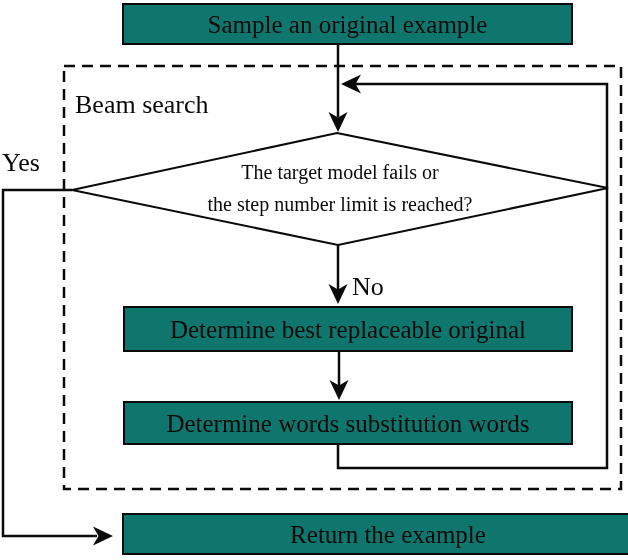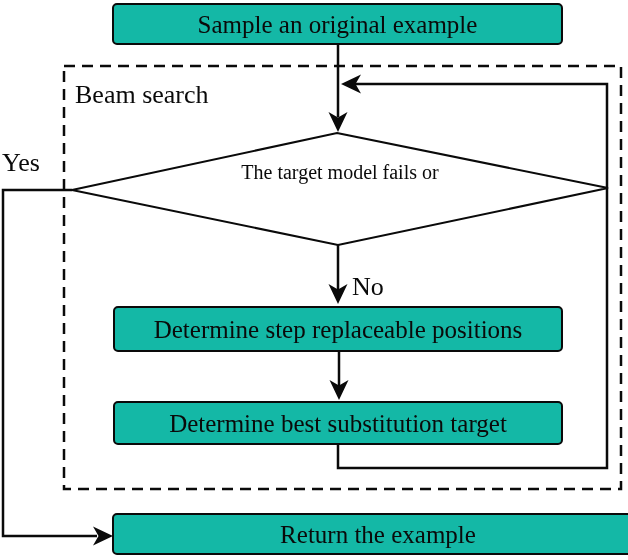--- a/index.html
+++ b/index.html
@@ -20,28 +20,29 @@
     position: absolute;
     left: 0;
     top: 0;
     width: 628px;
     height: 560px;
   }
   .node {
     position: absolute;
     box-sizing: border-box;
     border: 2.5px solid #0a0a0a;
-    border-radius: 5px;
-    background: #14b8a6;
+    border-radius: 0;
+    background: #0f766e;
     display: flex;
     align-items: center;
     justify-content: center;
     font-size: 25px;
     line-height: 1;
     white-space: nowrap;
+    margin-left: 10px;
   }
   .node-sample   { left: 112px; top: 3px;   width: 451px; height: 42px; }
   .node-positions{ left: 113px; top: 306px; width: 450px; height: 46px; }
   .node-words    { left: 113px; top: 401px; width: 450px; height: 44px; }
   .node-return   { left: 112px; top: 513px; width: 532px; height: 42px; }
   .diamond-text {
     position: absolute;
     left: 130px;
     top: 156px;
     width: 420px;
@@ -49,21 +50,21 @@
     font-size: 20px;
     line-height: 32px;
   }
   .diamond-text span { display: block; }
   .flow-label {
     position: absolute;
     font-size: 26px;
     line-height: 1;
     white-space: nowrap;
   }
-  .label-beam { left: 75px;  top: 82px;  }
+  .label-beam { left: 75px;  top: 92px;  }
   .label-yes  { left: 2px;   top: 150px; }
   .label-no   { left: 352px; top: 274px; font-family: Liberation Serif, serif; }
 </style>
 </head>
 <body>
 
 <div id="canvas">
 
   <svg id="flow-svg" viewBox="0 0 628 560" xmlns="http://www.w3.org/2000/svg">
 
@@ -82,28 +83,29 @@
 
     <line x1="339" y1="352" x2="339" y2="386" stroke="#0a0a0a" stroke-width="2.5"></line>
     <polygon points="339,400 329.5,380 339,385.5 348.5,380" fill="#0a0a0a"></polygon>
 
     <path d="M72 190 H3 V536 H97" fill="none" stroke="#0a0a0a" stroke-width="2.5"></path>
     <polygon points="113,536 93,526.5 98.5,536 93,545.5" fill="#0a0a0a"></polygon>
   </svg>
 
   <div class="node node-sample">Sample an original example</div>
 
-  <div class="node node-positions">Determine step replaceable positions</div>
+  <div class="node node-positions">Determine best replaceable original</div>
 
-  <div class="node node-words">Determine best substitution target</div>
+  <div class="node node-words">Determine words substitution words</div>
 
   <div class="node node-return">Return the example</div>
 
   <div class="diamond-text">
     <span>The target model fails or</span>
+    <span>the step number limit is reached?</span>
   </div>
 
   <div class="flow-label label-beam">Beam search</div>
 
   <div class="flow-label label-yes">Yes</div>
 
   <div class="flow-label label-no">No</div>
 
 </div>
 

